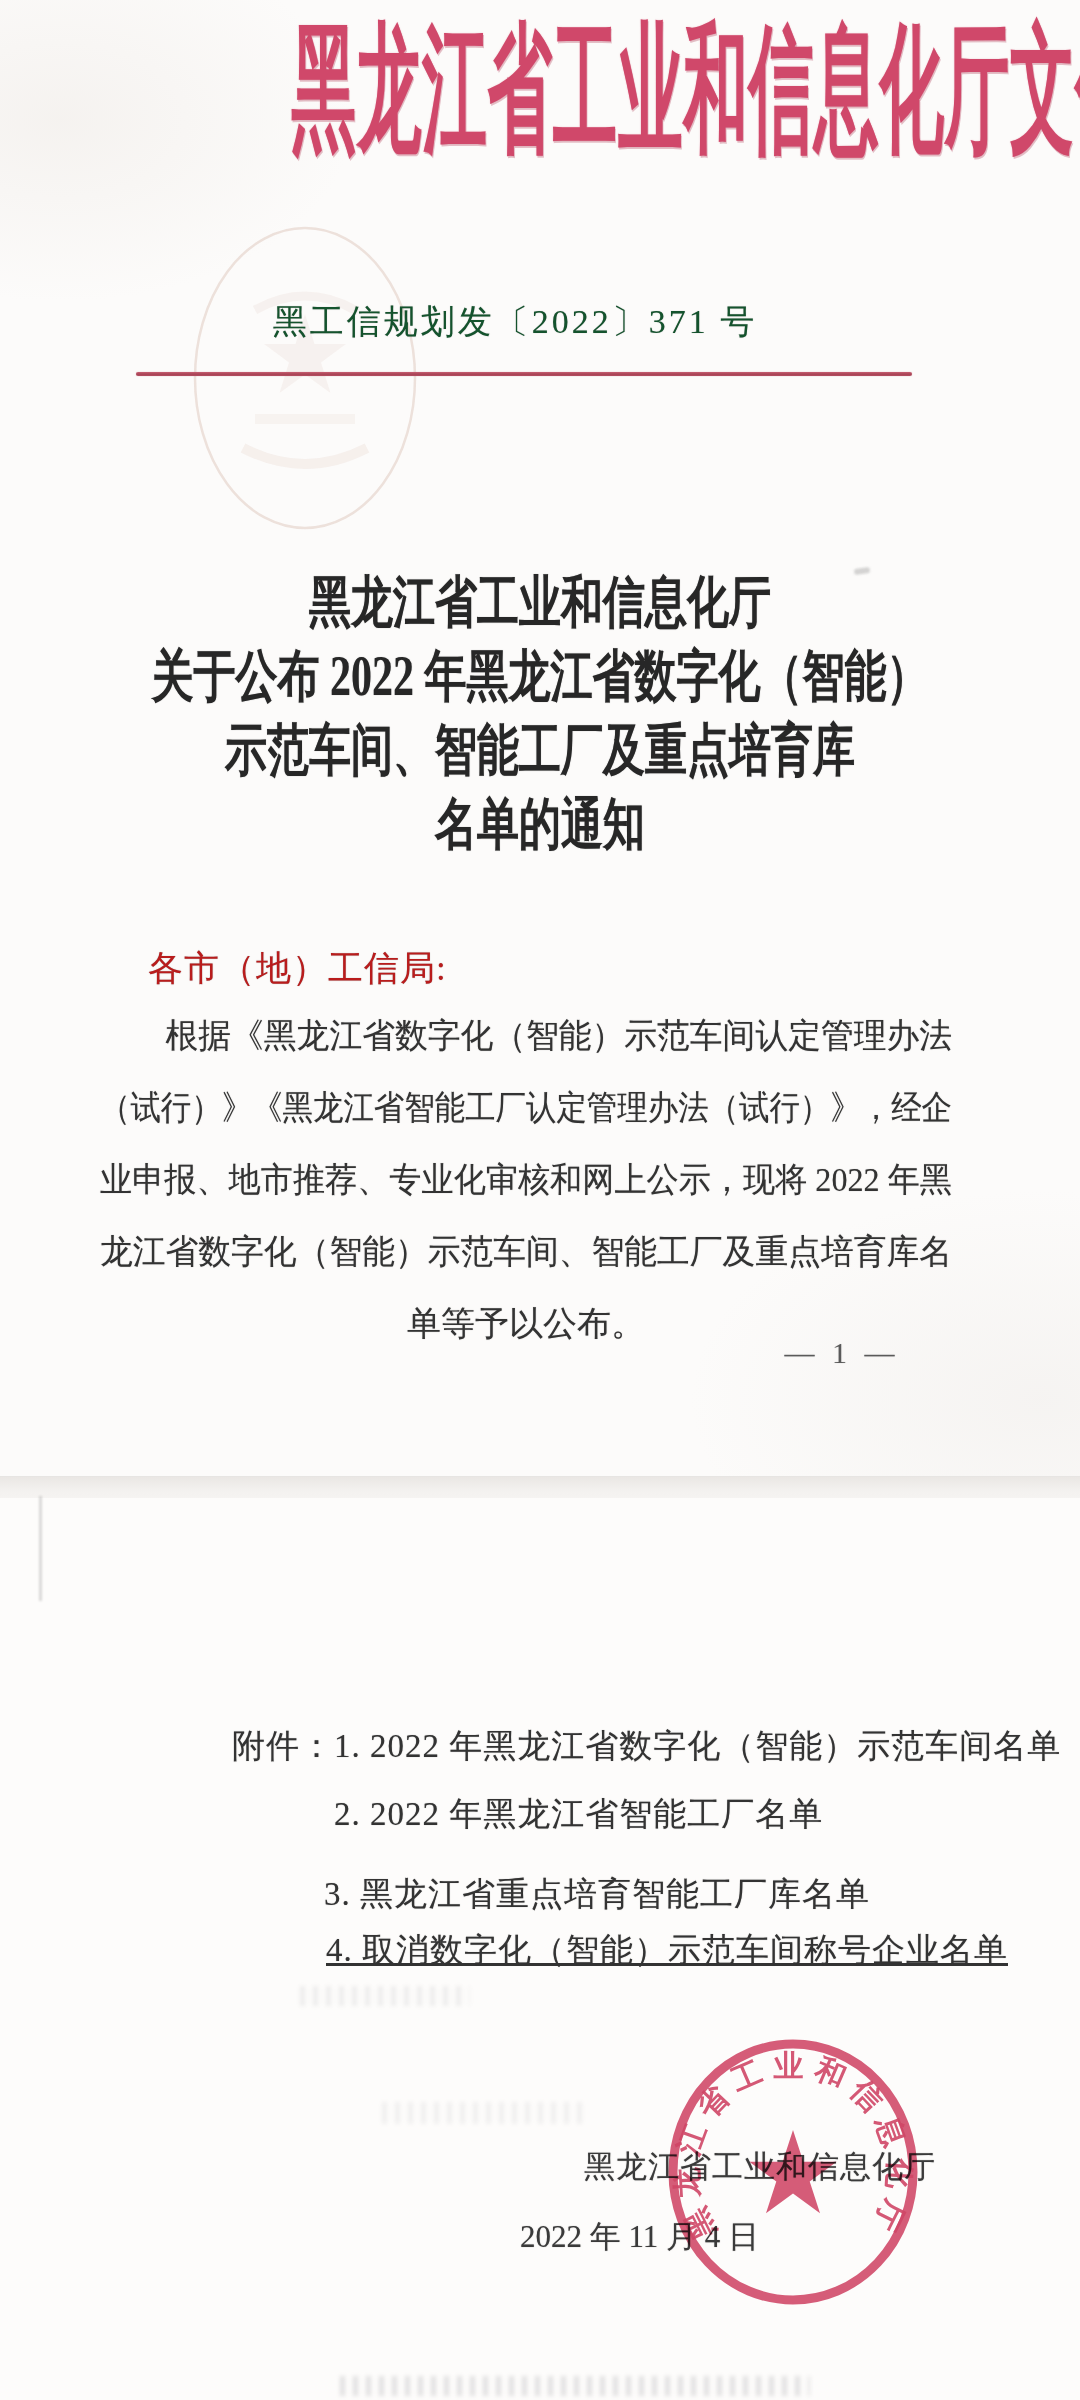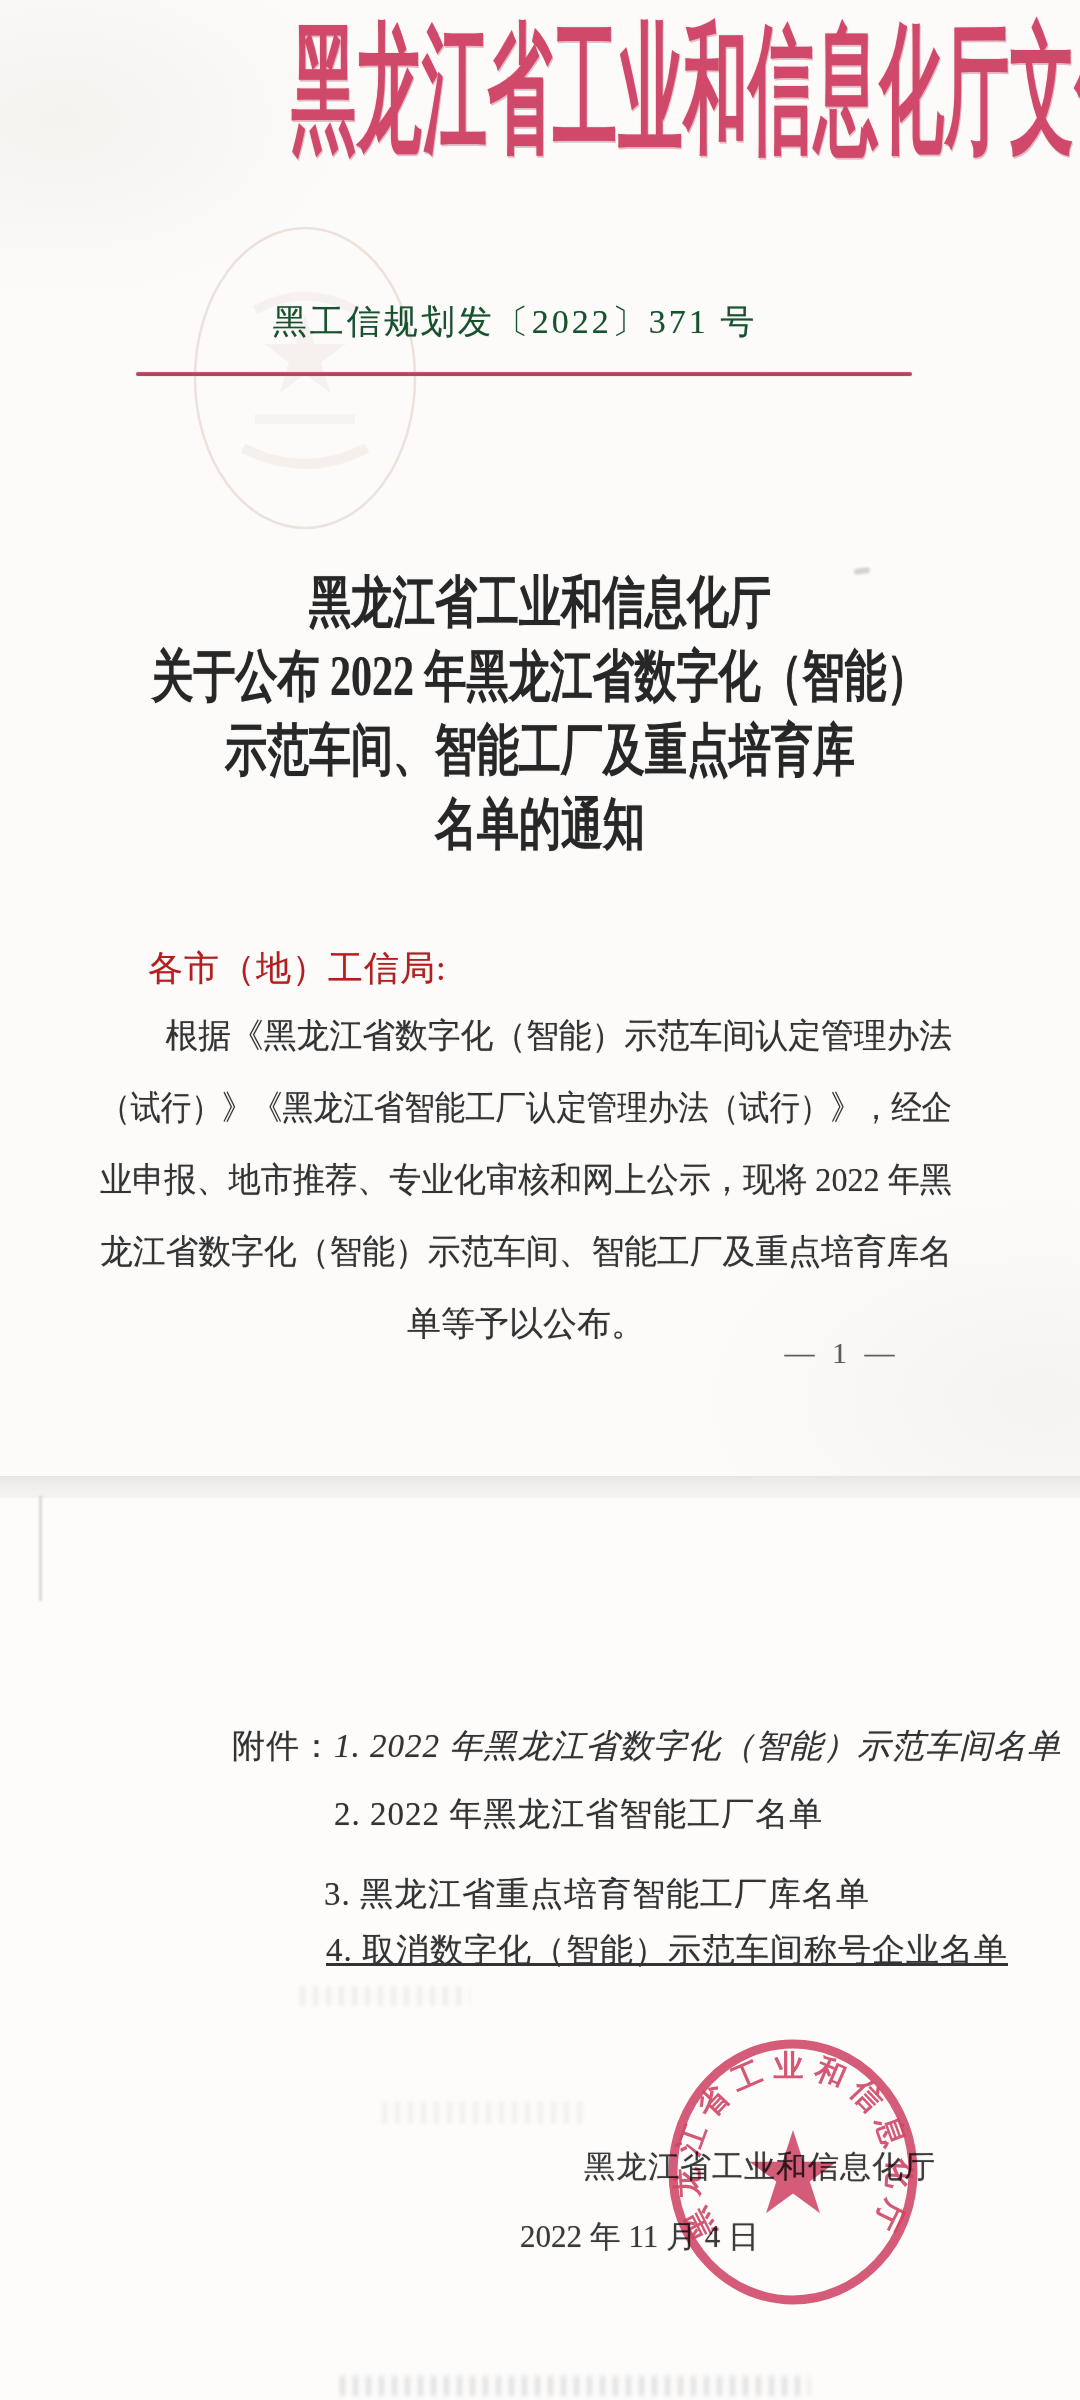--- a/index.html
+++ b/index.html
@@ -69,21 +69,21 @@
   #page-num{
     position:absolute;left:742px;top:1336px;width:200px;text-align:center;
     font-size:30px;color:#5a5a5a;letter-spacing:5px;
     text-shadow:0 0 1px rgba(90,90,90,.4);
   }
 
   
   .att{position:absolute;font-size:33px;color:#333;white-space:nowrap;
        text-shadow:0 0 1px rgba(50,50,50,.45);letter-spacing:1px;}
   #att-label{left:232px;top:1724px;}
-  #att-0{left:334px;top:1724px;font-style:italic;}
+  #att-0{left:334px;top:1724px;}
   #att-1{left:334px;top:1792px;}
   #att-2{left:324px;top:1860px;margin-top:12px;}
   #att-3{left:326px;top:1928px;text-decoration:underline;}
 
   
   #sig-agency{
     position:absolute;left:520px;top:2146px;width:480px;text-align:center;
     font-size:31px;color:#3a3a3a;letter-spacing:1px;
     text-shadow:0 0 1px rgba(50,50,50,.5);
   }

